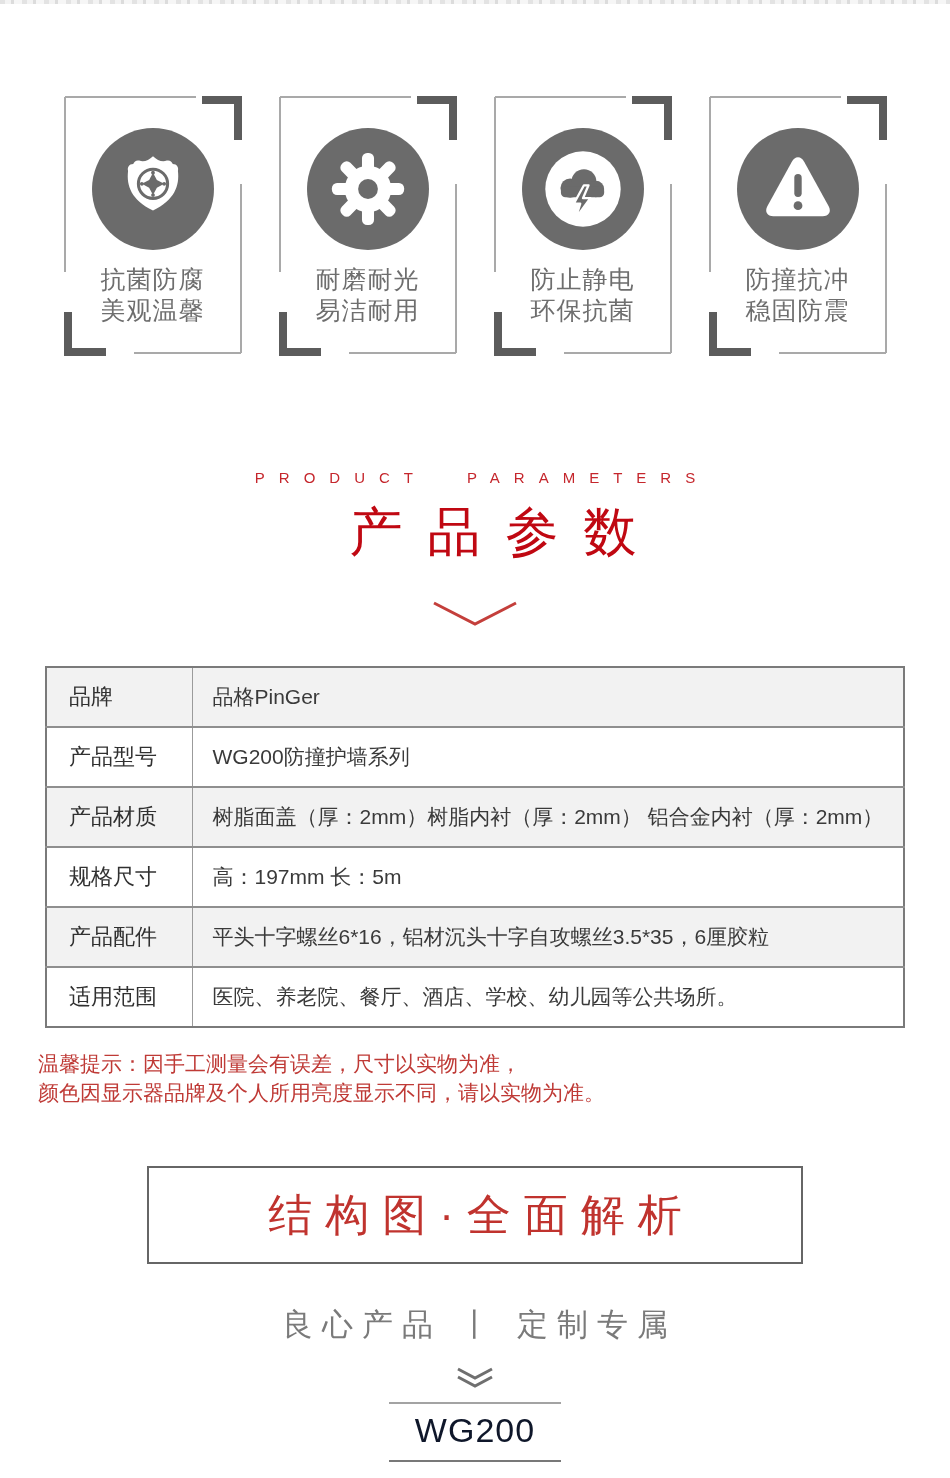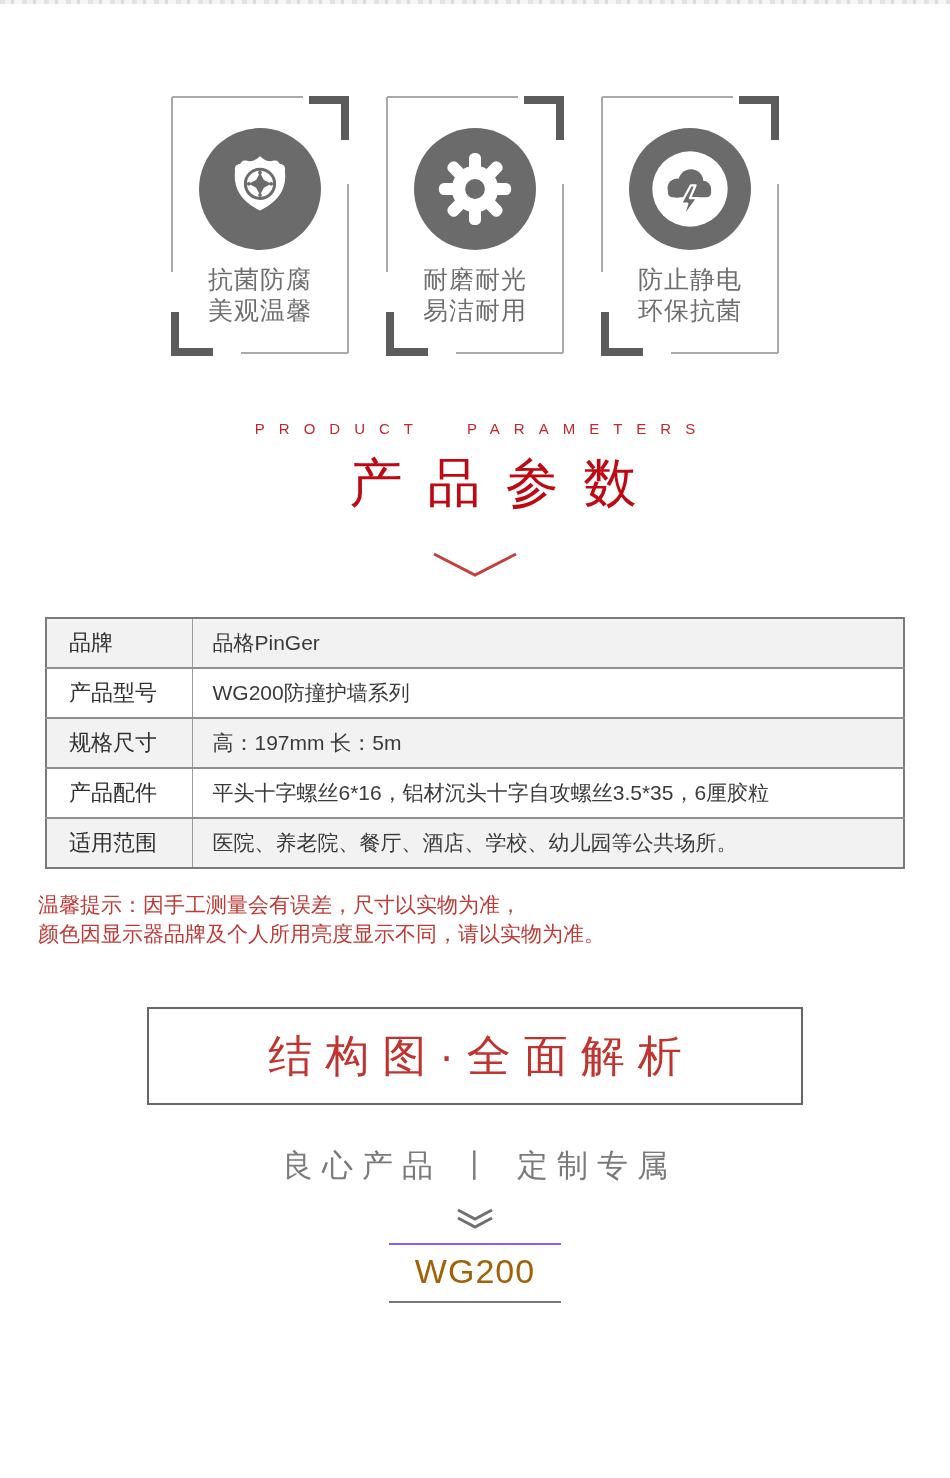--- a/index.html
+++ b/index.html
@@ -32,40 +32,40 @@
     background: #6b6b6b;
     display: flex; align-items: center; justify-content: center;
   }
   .card-label {
     position: absolute; top: 168px; left: 0; width: 100%;
     text-align: center; font-size: 25px; line-height: 31px; color: #6e6e6e;
     letter-spacing: 1px;
   }
 
   
-  .sec-header { margin-top: 64px; text-align: center; }
+  .sec-header { margin-top: 113px; text-align: center; }
   .eyebrow {
     font-size: 15px; color: #c5262c;
     letter-spacing: 14px; word-spacing: 22px; margin-right: -14px;
     display: inline-block;
   }
   .cn-title-wrap { margin-top: 18px; line-height: 1; padding-left: 36px; }
   .cn-title {
     font-size: 53px; font-weight: 500; color: #c00812;
     letter-spacing: 25px; margin-right: -25px; display: inline-block;
   }
   .header-chevron { display: block; margin: 42px auto 0; }
 
   
   .spec-table {
     width: 860px; margin: 38px auto 0;
     border-collapse: collapse;
     border: 2px solid #7a7a7a;
   }
-  .spec-table tr { height: 50px; }
+  .spec-table tr { height: 60px; }
   .spec-table tr:nth-child(odd) { background: #f2f2f2; }
   .spec-table tr:nth-child(even) { background: #ffffff; }
   .spec-table tr + tr { border-top: 2px solid #8f8f8f; }
   .spec-table td.lab {
     width: 146px; padding-left: 22px;
     font-size: 22px; color: #303030;
     border-right: 1px solid #9b9b9b;
   }
   .spec-table td.val { padding-left: 20px; font-size: 21px; color: #3a3a3a; }
 
@@ -93,25 +93,25 @@
 
   
   .tagline { margin-top: 40px; text-align: center; }
   .tagline-text {
     font-size: 31px; color: #7a7a7a;
     letter-spacing: 9px; margin-right: -9px; display: inline-block;
   }
   .double-chevron { display: block; margin: 20px auto 0; }
   .model {
     width: 172px; margin: 12px auto 0;
-    border-top: 2px solid #8b5cf6;
+    border-top: 2px solid #a3a3a3;
     border-bottom: 2px solid #787878;
     padding: 7px 0 10px;
     text-align: center;
-    font-size: 34px; color: #a16207;
+    font-size: 34px; color: #0f172a;
     letter-spacing: 1px;
   }
 </style>
 </head>
 <body>
 
 <div>
 
   <div class="top-noise"></div>
 
@@ -194,20 +194,41 @@
           </g>
           <polygon points="51,46 40,66 47,66 42,82 58,60 50,60 56,46" fill="#6b6b6b" stroke="#ffffff" stroke-width="2.5" stroke-linejoin="round"></polygon>
         </svg>
       </div>
       <div class="card-label">
         <div>防止静电</div>
         <div>环保抗菌</div>
       </div>
     </div>
 
+    <div class="feature-card">
+      <svg class="frame" width="178" height="260" viewBox="0 0 178 260">
+        <path d="M1 1 H132" stroke="#a9a9a9" stroke-width="2" fill="none"></path>
+        <path d="M1 1 V176" stroke="#a9a9a9" stroke-width="2" fill="none"></path>
+        <path d="M177 88 V257" stroke="#a9a9a9" stroke-width="2" fill="none"></path>
+        <path d="M70 257 H177" stroke="#a9a9a9" stroke-width="2" fill="none"></path>
+        <path d="M138 4 H174 V44" stroke="#5c5c5c" stroke-width="8" fill="none"></path>
+        <path d="M4 216 V256 H42" stroke="#5c5c5c" stroke-width="8" fill="none"></path>
+      </svg>
+      <div class="icon-circle">
+        <svg width="88" height="88" viewBox="0 0 100 100">
+          <path fill="#ffffff" d="M50 14 C53 14 55 16 57 19 L85 70 C88 76 85 81 78 81 L22 81 C15 81 12 76 15 70 L43 19 C45 16 47 14 50 14 Z"></path>
+          <rect x="45.8" y="33" width="8.4" height="26" rx="4.2" fill="#6b6b6b"></rect>
+          <circle cx="50" cy="69" r="5" fill="#6b6b6b"></circle>
+        </svg>
+      </div>
+      <div class="card-label">
+        <div>防撞抗冲</div>
+        <div>稳固防震</div>
+      </div>
+    </div>
   </div>
 
   <div class="sec-header">
     <div>
       <span class="eyebrow">PRODUCT PARAMETERS</span>
     </div>
     <div class="cn-title-wrap">
       <span class="cn-title">产品参数</span>
     </div>
     <svg class="header-chevron" width="88" height="28" viewBox="0 0 88 28">
@@ -217,20 +238,24 @@
 
   <table class="spec-table">
     <tbody>
       <tr>
         <td class="lab">品牌</td>
         <td class="val">品格PinGer</td>
       </tr>
       <tr>
         <td class="lab">产品型号</td>
         <td class="val">WG200防撞护墙系列</td>
+      </tr>
+      <tr>
+        <td class="lab">产品材质</td>
+        <td class="val">树脂面盖（厚：2mm）树脂内衬（厚：2mm） 铝合金内衬（厚：2mm）</td>
       </tr>
       <tr>
         <td class="lab">规格尺寸</td>
         <td class="val">高：197mm  长：5m</td>
       </tr>
       <tr>
         <td class="lab">产品配件</td>
         <td class="val">平头十字螺丝6*16，铝材沉头十字自攻螺丝3.5*35，6厘胶粒</td>
       </tr>
       <tr>

